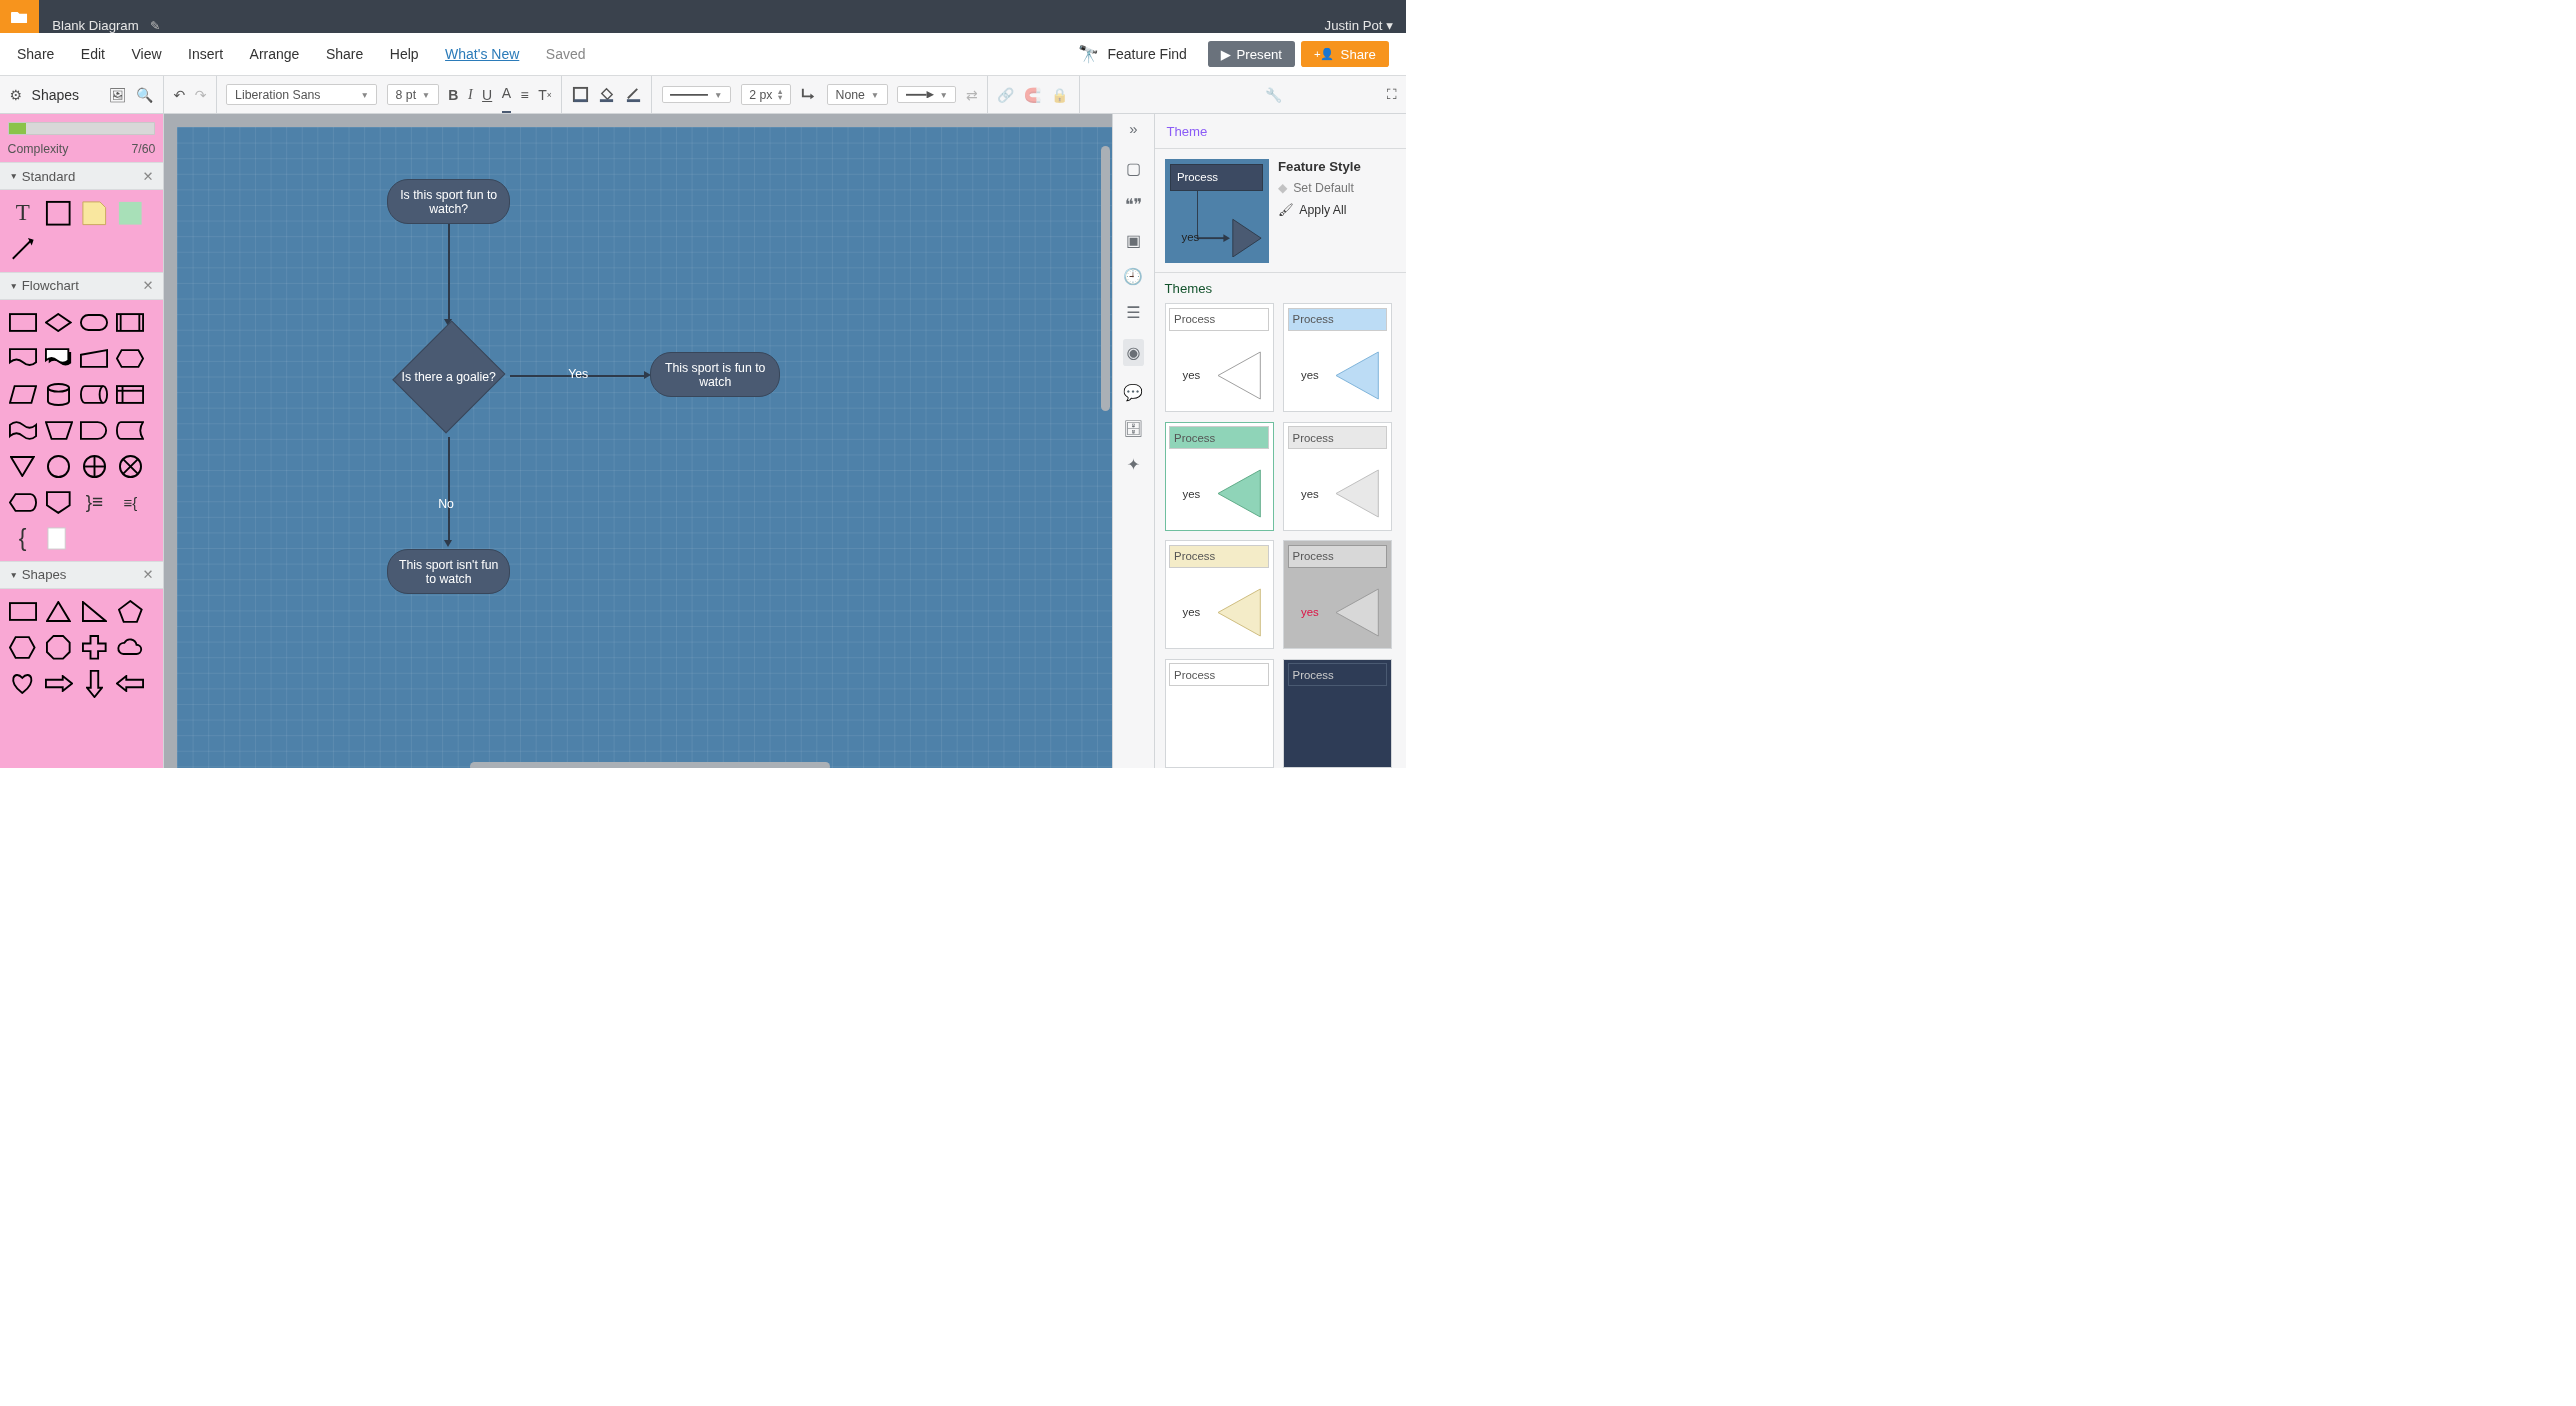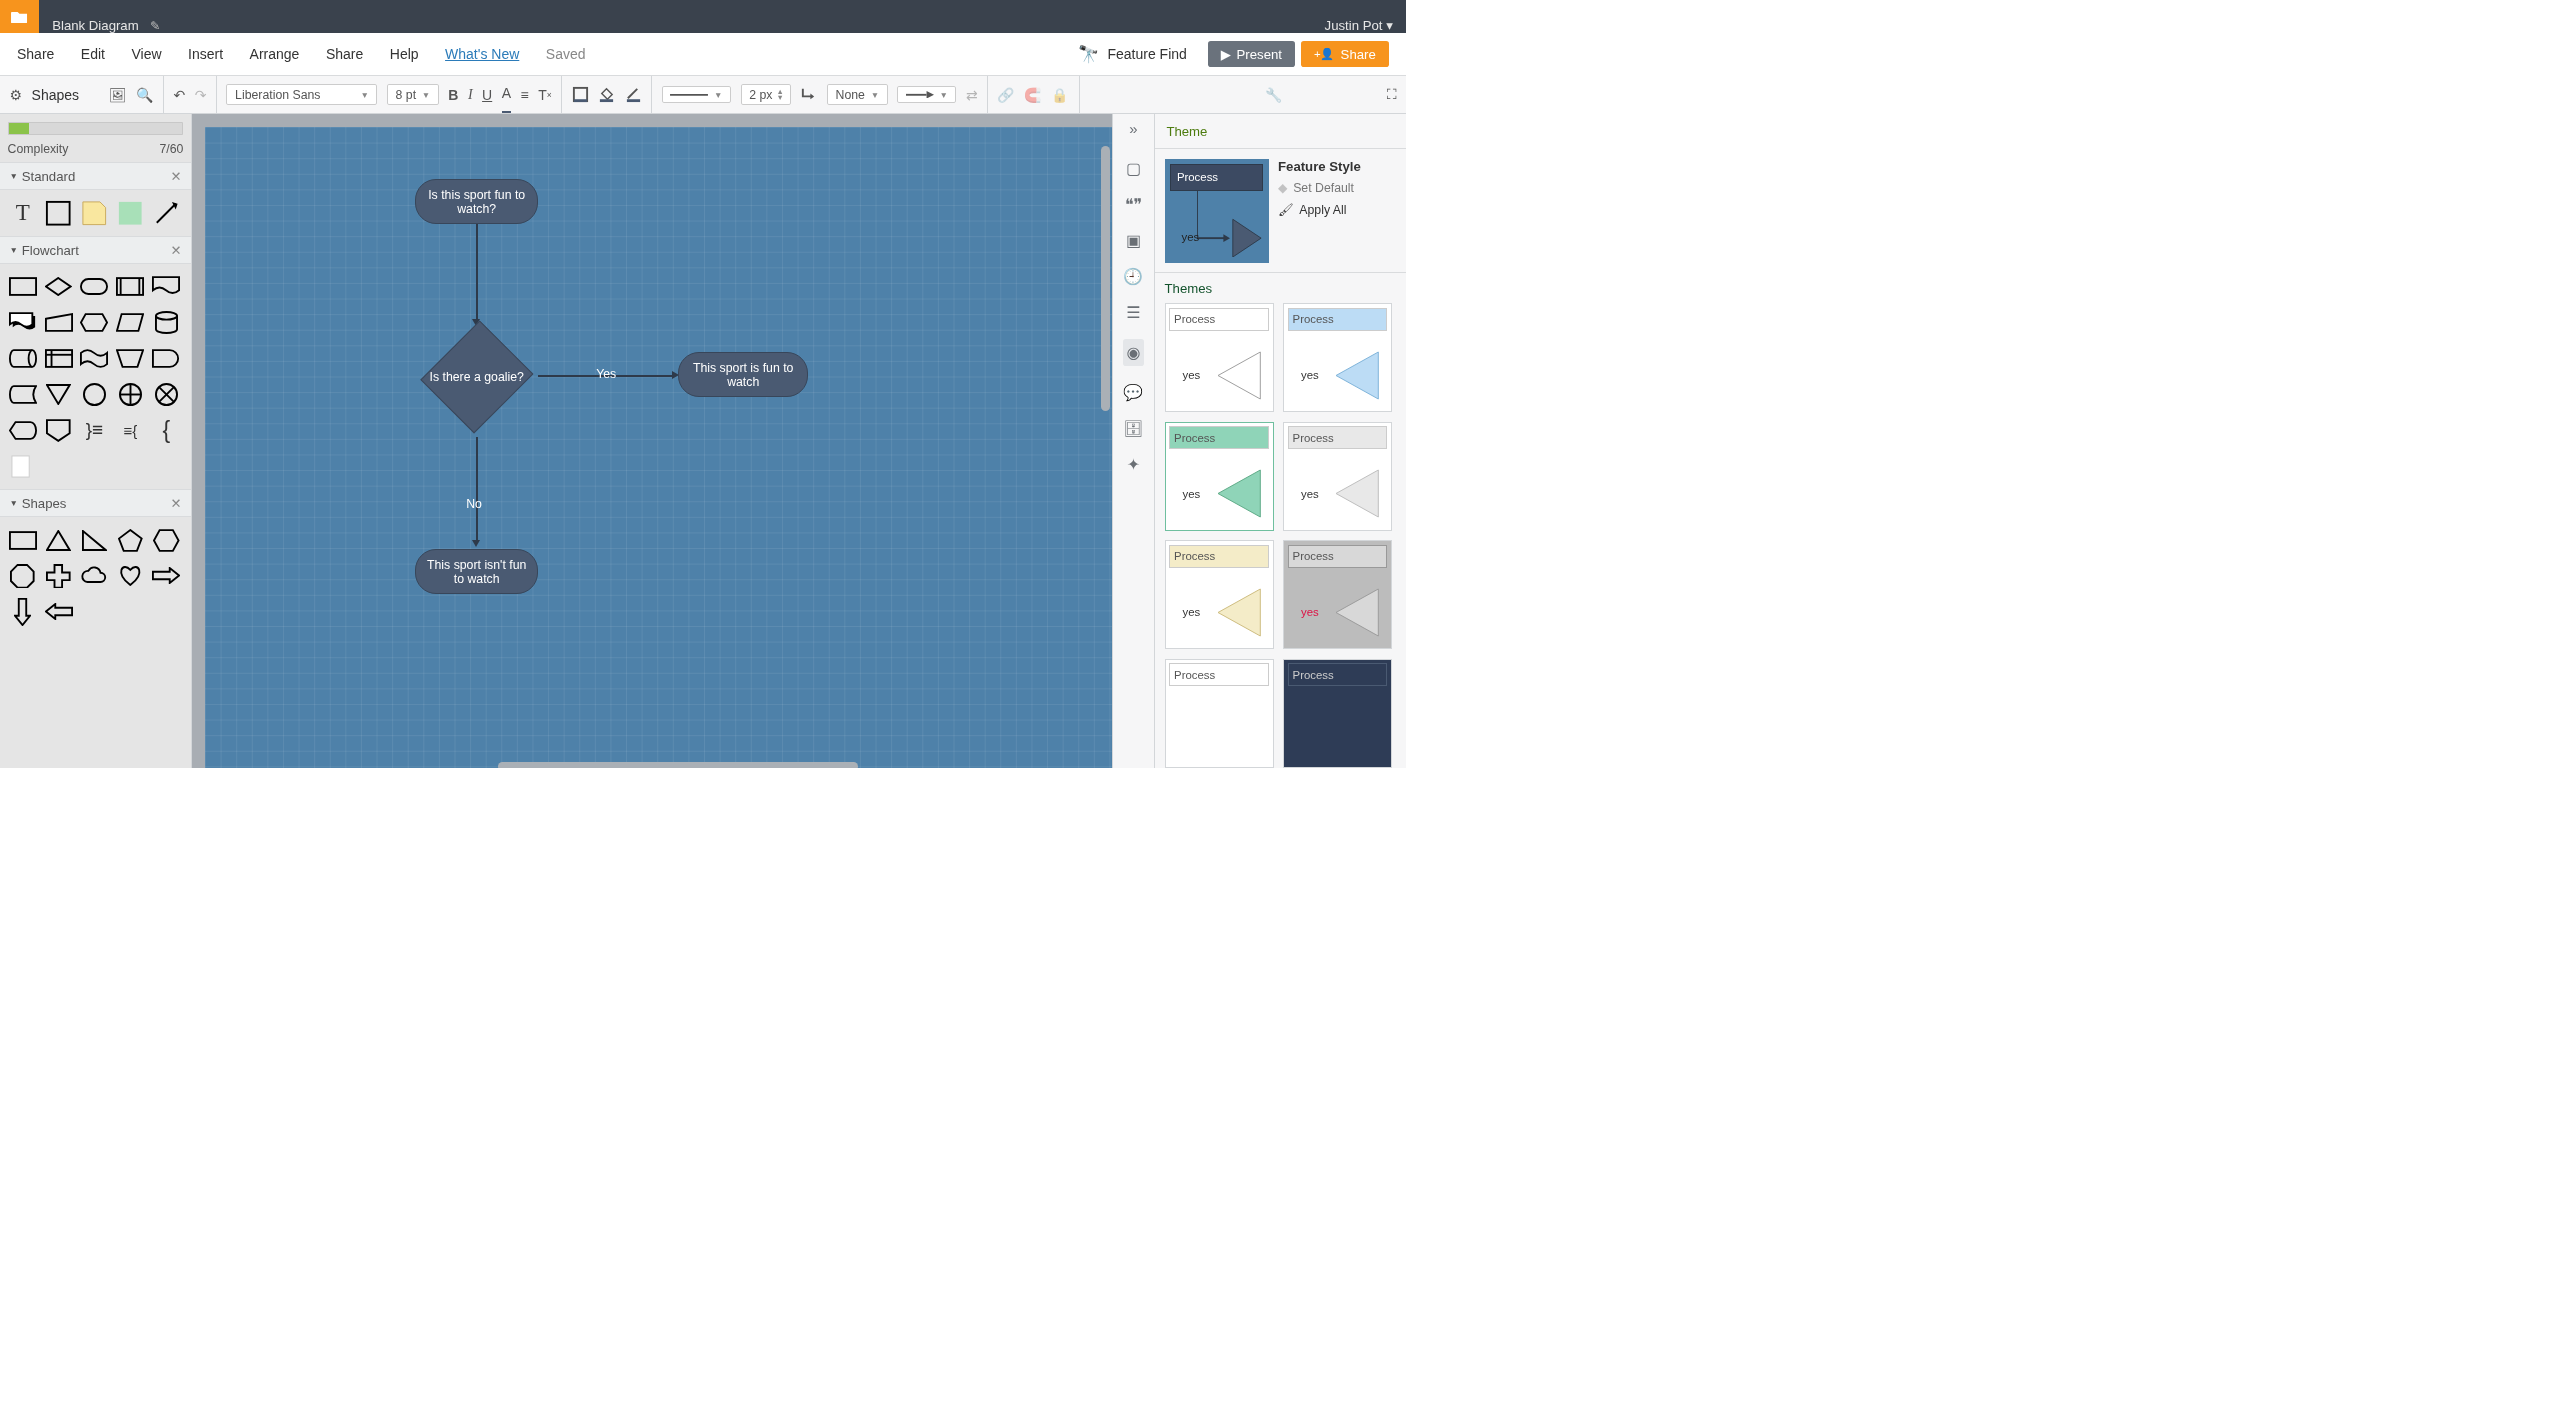--- a/index.html
+++ b/index.html
@@ -22,21 +22,21 @@
 .toolbar{height:38px;background:#f6f6f7;display:flex;align-items:stretch;border-bottom:0.9px solid #d3d6d9}
 .tb-sec{display:flex;align-items:center;border-right:0.9px solid #d3d6d9;padding:0 9.5px;gap:9.5px}
 .tb-sec.noborder{border-right:none}
 .tb-btn{font-size:14px;color:#555;cursor:pointer;display:flex;align-items:center;justify-content:center;height:100%}
 .tb-btn svg{display:block}
 .shapes-label{font-size:14px;color:#333;font-weight:500}
 .dropdown{background:#fff;border:0.9px solid #ccc;border-radius:1.9px;padding:2.8px 7.6px;font-size:12.3px;display:flex;align-items:center;gap:5.7px;color:#555}
 .dropdown .caret{font-size:8.5px;color:#888}
 .tb-right{margin-left:auto;display:flex;align-items:center}
 .container{display:flex;height:659px}
-.left-panel{width:192px;background:#e5e5e5;border-right:0.9px solid #d3d6d9;overflow:hidden}
+.left-panel{width:164px;background:#f9a8d4;border-right:0.9px solid #d3d6d9;overflow:hidden}
 .complexity{padding:7.6px 7.6px 5.7px}
 .complexity-bar{height:13.2px;background:#d8d8d8;border:0.9px solid #c8c8c8;border-radius:0.9px;position:relative}
 .complexity-fill{position:absolute;left:0;top:0;bottom:0;width:12%;background:#8bc34a}
 .complexity-row{display:flex;justify-content:space-between;font-size:12.3px;color:#555;margin-top:7.6px}
 .panel-header{display:flex;align-items:center;padding:5.7px 9.5px;background:#eceeef;border-top:0.9px solid #d9dbdd;border-bottom:0.9px solid #d9dbdd;font-size:13.2px;color:#555}
 .panel-header .caret{font-size:8.5px;margin-right:3.8px}
 .panel-header .close{margin-left:auto;font-size:13.2px;color:#888}
 .shape-grid{display:flex;flex-wrap:wrap;padding:5.7px;gap:1.9px}
 .shape-cell{width:34px;height:34px;display:flex;align-items:center;justify-content:center}
 .canvas-area{flex:1;position:relative;background:#3b82f6;overflow:hidden}
@@ -48,21 +48,21 @@
 .node.diamond{background:transparent;border:none}
 .diamond-shape{width:100%;height:100%;background:#4a5a72;border:0.9px solid #38465a;transform:rotate(45deg)}
 .diamond-text{position:absolute;color:#fff;font-size:12.3px}
 .edge-label{position:absolute;color:#fff;font-size:12.3px}
 .arrow-line{position:absolute;background:#2e3a4a}
 .arrow-head{position:absolute;width:0;height:0}
 .right-strip{width:43px;background:#f6f6f7;border-left:0.9px solid #d3d6d9;border-right:0.9px solid #d3d6d9;display:flex;flex-direction:column;align-items:center;padding-top:5.7px;gap:17px}
 .right-strip .ico{color:#6a6f75;font-size:16px;cursor:pointer}
 .right-strip .expand{font-size:15px;color:#6a6f75;margin-bottom:5.7px}
 .right-panel{width:251px;background:#f6f6f7;overflow:hidden}
-.rp-header{padding:9.5px 11.4px;font-size:13.2px;color:#4d7c0f;border-bottom:0.9px solid #d9dbdd}
+.rp-header{padding:9.5px 11.4px;font-size:13.2px;color:#8b5cf6;border-bottom:0.9px solid #d9dbdd}
 .theme-card{display:flex;padding:9.5px;gap:9.5px;border-bottom:0.9px solid #d9dbdd}
 .theme-thumb{width:104px;height:104px;background:#4e81a9;position:relative}
 .theme-thumb .proc{position:absolute;top:5.7px;left:5.7px;right:5.7px;height:26.5px;background:#3c4a62;border:0.9px solid #2e3a4a;color:#fff;font-size:11.4px;display:flex;align-items:center;padding-left:5.7px}
 .theme-thumb .yes{position:absolute;top:72px;left:17px;font-size:11.4px;color:#222}
 .theme-meta{flex:1}
 .theme-meta .name{font-size:13.2px;font-weight:600;color:#333}
 .theme-meta .link{font-size:12.3px;color:#777;margin-top:7.6px;display:flex;align-items:center;gap:5.7px}
 .themes-section{padding:7.6px 9.5px}
 .themes-title{font-size:13.2px;color:#14532d;margin-bottom:7.6px}
 .themes-grid{display:flex;flex-wrap:wrap;gap:9.5px}

